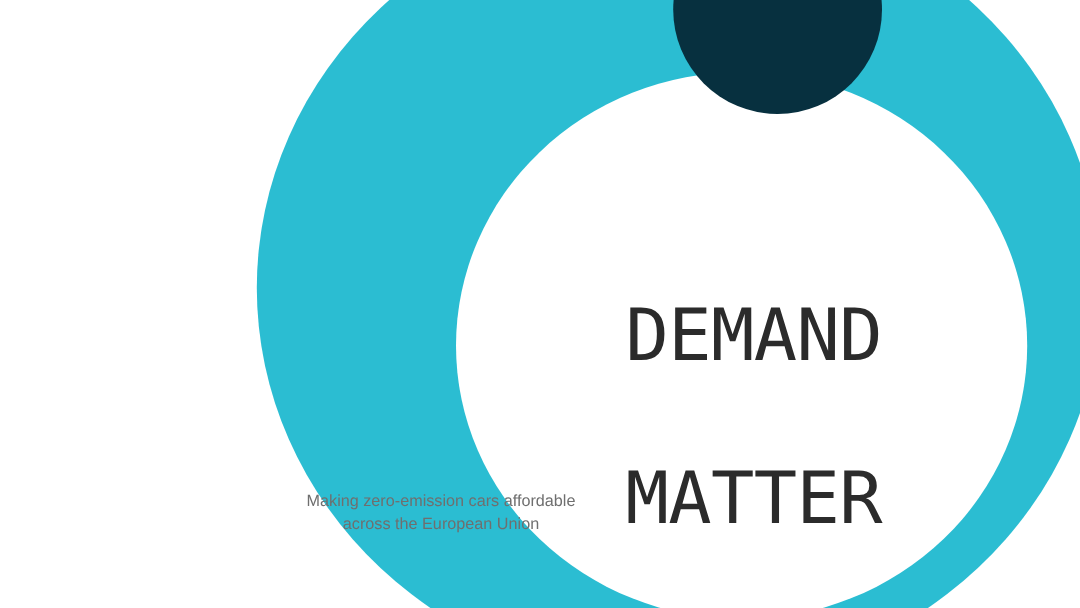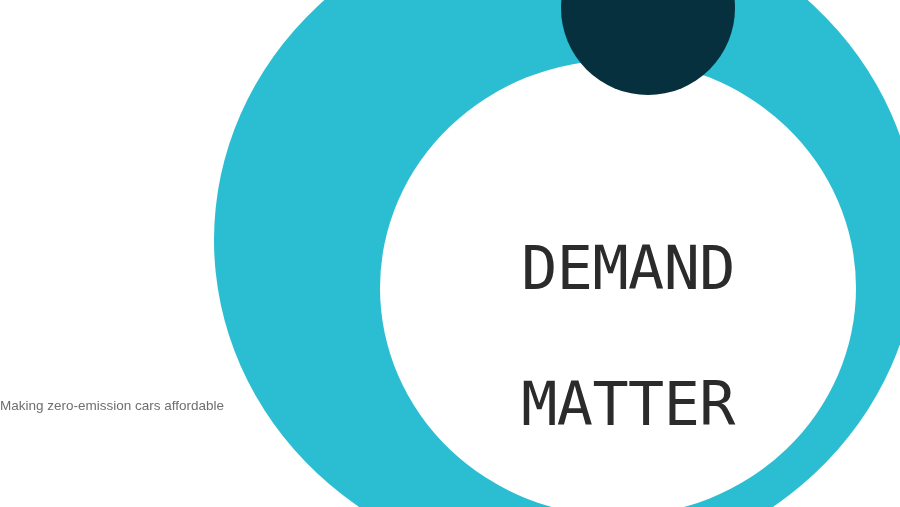--- a/index.html
+++ b/index.html
@@ -22,21 +22,21 @@
     position: absolute;
     left: 0;
     top: 0;
     width: 900px;
     height: 507px;
     display: block;
   }
   #text-block {
     position: absolute;
     left: 0;
-    top: 0;
+    top: 12px;
     width: 735px;
     height: 433px;
     pointer-events: none;
   }
   #title {
     position: absolute;
     right: 0;
     top: 166px;
     width: 100%;
     text-align: right;
@@ -50,21 +50,21 @@
     margin: 0;
   }
   #title .tline {
     display: block;
   }
   #subtitle {
     position: absolute;
     right: 0;
     top: 396px;
     width: 100%;
-    text-align: left;
+    text-align: center;
     font-family: "Liberation Sans", sans-serif;
     font-size: 13.5px;
     line-height: 19px;
     font-weight: 400;
     color: #6f6f6f;
     margin: 0;
   }
   #subtitle .sline {
     display: block;
   }
@@ -92,16 +92,17 @@
 
   <div id="text-block">
 
     <h1 id="title">
       <span class="tline">DEMAND</span>
       <span class="tline">MATTER</span>
     </h1>
 
     <p id="subtitle">
       <span class="sline">Making zero-emission cars affordable</span>
+      <span class="sline">across the European Union</span>
     </p>
 
   </div>
 </div>
 
 </body></html>

